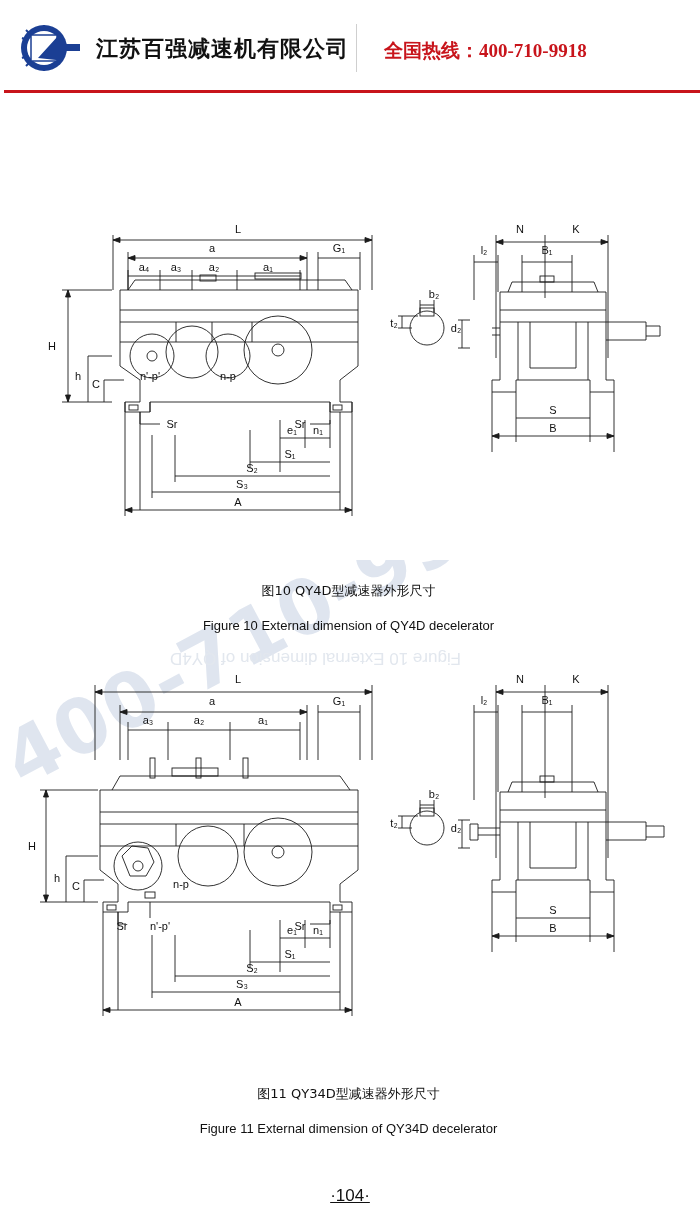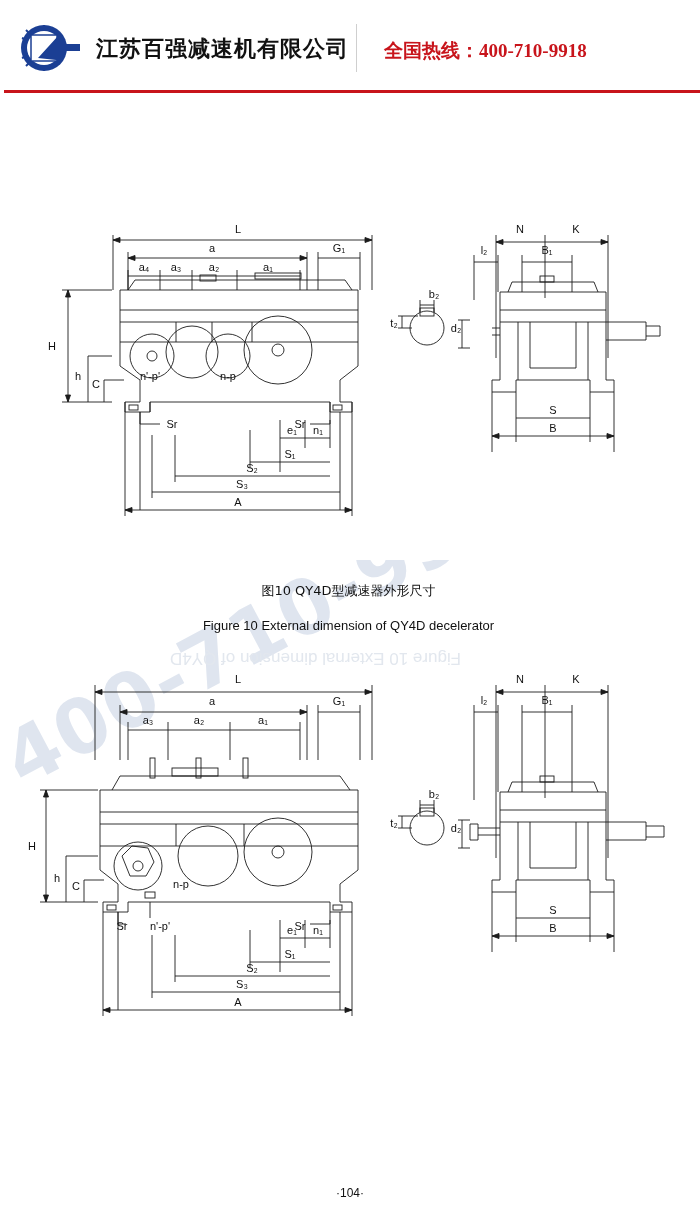--- a/index.html
+++ b/index.html
@@ -75,22 +75,23 @@
     font-size:13px;color:#111;margin:0;
     font-family:"DejaVu Sans", sans-serif;
   }
   .caption .en{
     font-size:13px;color:#111;margin-top:18px;
     font-family:"Liberation Sans", sans-serif;
   }
   
   .page-number{
     position:absolute;left:0;top:1186px;width:700px;text-align:center;
-    font-size:12px;color:#111;
+    font-size:17px;color:#111;
     font-family:"Liberation Sans", sans-serif;
+    text-decoration:underline;
   }
   svg text{
     font-family:"Liberation Sans", sans-serif;
     font-size:11px;
     fill:#111;
   }
 </style>
 </head>
 <body>
 
@@ -465,15 +466,19 @@
       <text x="520" y="33" text-anchor="middle">N</text>
       <text x="576" y="33" text-anchor="middle">K</text>
       <text x="484" y="54" text-anchor="middle">l₂</text>
       <text x="547" y="54" text-anchor="middle">B₁</text>
       <text x="456" y="182" text-anchor="middle">d₂</text>
       <text x="553" y="264" text-anchor="middle">S</text>
       <text x="553" y="282" text-anchor="middle">B</text>
     </g>
   </svg>
 
+  <div class="caption" style="top:435px;">
+    <div class="cn">图11 QY34D型减速器外形尺寸</div>
+    <div class="en">Figure 11 External dimension of QY34D decelerator</div>
+  </div>
 </div>
 
 <div class="page-number">·104·</div>
 
 </body></html>

